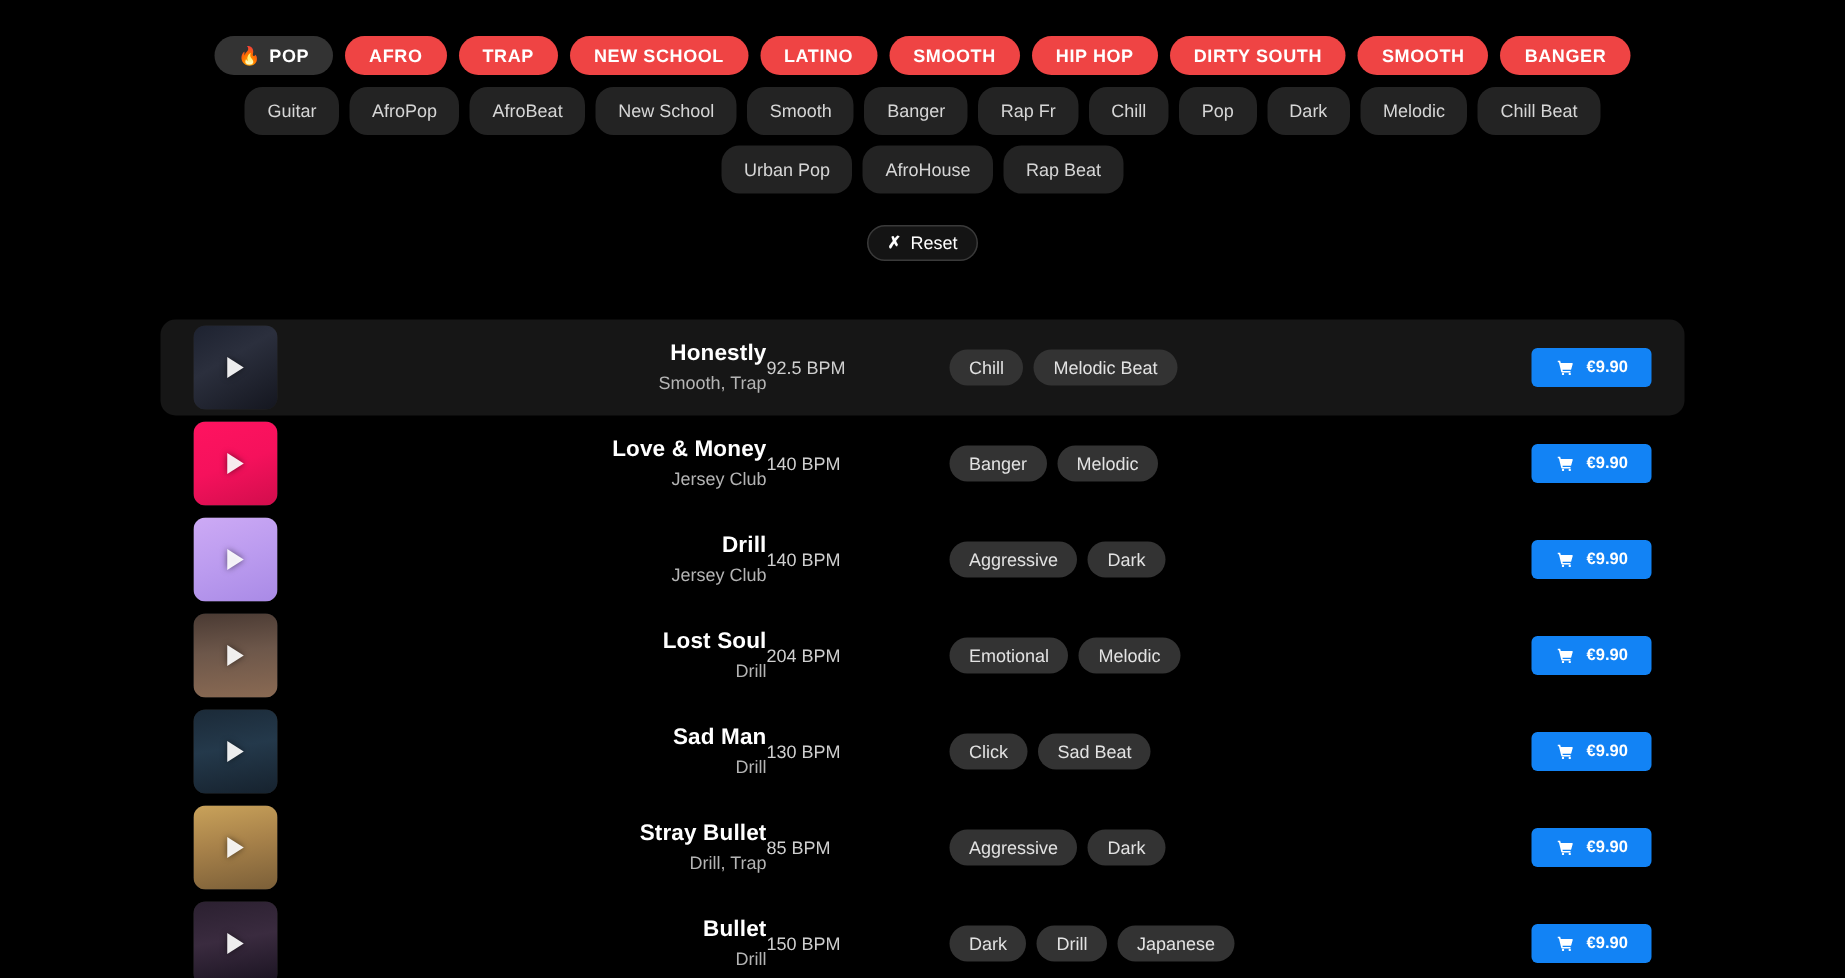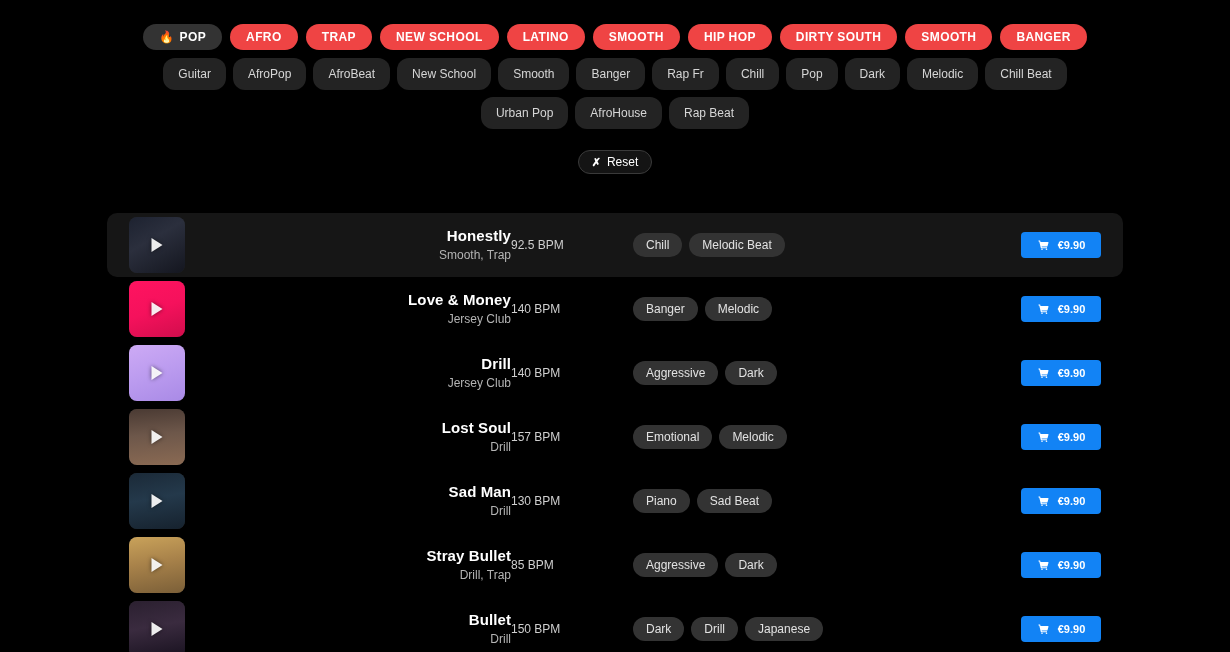--- a/index.html
+++ b/index.html
@@ -323,21 +323,21 @@
     </div>
     <div class="track-row">
       <div class="thumb">
         <div class="art" style="background: linear-gradient(175deg, rgb(74, 58, 51) 0%, rgb(109, 87, 74) 45%, rgb(138, 106, 83) 100%);"></div>
         <div class="play-badge"></div>
       </div>
       <div class="meta">
         <div class="title">Lost Soul</div>
         <div class="subtitle">Drill</div>
       </div>
-      <div class="bpm">157 BPM</div>
+      <div class="bpm">204 BPM</div>
       <div class="tags">
         <span class="tag">Emotional</span>
         <span class="tag">Melodic</span>
       </div>
       <button class="buy-btn">
         <span class="cart-icon">
           <svg width="13" height="12" viewBox="0 0 24 24" fill="#fff">
             <path d="M2 3h3.2l.9 3H21a1 1 0 0 1 .96 1.28l-2 7A1 1 0 0 1 19 15H8.3l.4 1.5H19v2H7.6a1 1 0 0 1-.96-.72L3.5 5H2V3z"></path>
             <circle cx="9" cy="20.5" r="1.6"></circle>
             <circle cx="18" cy="20.5" r="1.6"></circle>
@@ -350,21 +350,21 @@
       <div class="thumb">
         <div class="art" style="background: linear-gradient(170deg, rgb(27, 42, 56) 0%, rgb(36, 57, 75) 45%, rgb(22, 34, 46) 100%);"></div>
         <div class="play-badge"></div>
       </div>
       <div class="meta">
         <div class="title">Sad Man</div>
         <div class="subtitle">Drill</div>
       </div>
       <div class="bpm">130 BPM</div>
       <div class="tags">
-        <span class="tag">Piano</span>
+        <span class="tag">Click</span>
         <span class="tag">Sad Beat</span>
       </div>
       <button class="buy-btn">
         <span class="cart-icon">
           <svg width="13" height="12" viewBox="0 0 24 24" fill="#fff">
             <path d="M2 3h3.2l.9 3H21a1 1 0 0 1 .96 1.28l-2 7A1 1 0 0 1 19 15H8.3l.4 1.5H19v2H7.6a1 1 0 0 1-.96-.72L3.5 5H2V3z"></path>
             <circle cx="9" cy="20.5" r="1.6"></circle>
             <circle cx="18" cy="20.5" r="1.6"></circle>
           </svg>
         </span>

